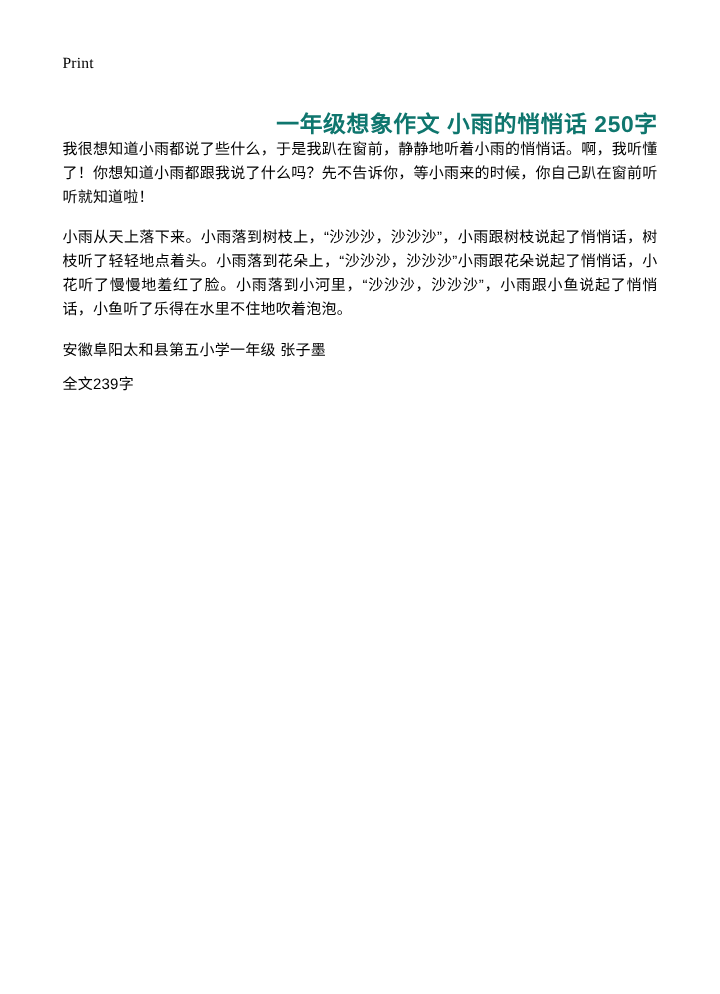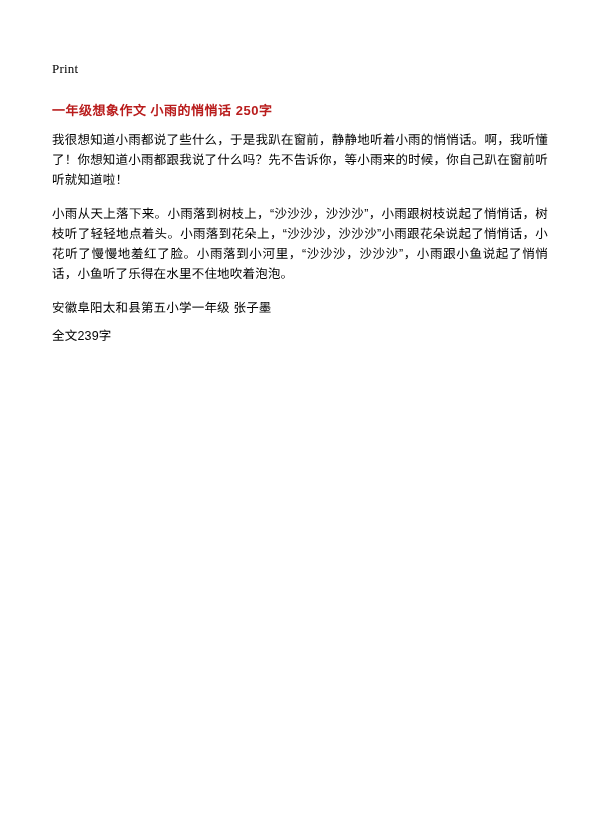--- a/index.html
+++ b/index.html
@@ -12,44 +12,44 @@
     width: 600px;
     height: 828px;
     font-family: "Liberation Sans", sans-serif;
     color: #000000;
     position: relative;
     overflow: hidden;
   }
   .page {
     position: absolute;
     left: 0;
-    top: 16px;
+    top: 0;
     width: 600px;
     height: 624px;
     background: #ffffff;
   }
   .print-label {
     position: absolute;
     left: 52px;
     top: 45px;
     font-family: "Liberation Serif", serif;
     font-size: 13px;
     color: #000;
     letter-spacing: 0.2px;
   }
   .doc-title {
     position: absolute;
     left: 52px;
     top: 75px;
     width: 496px;
-    text-align: left;
+    text-align: right;
     font-family: "Liberation Sans", sans-serif;
-    font-size: 13px;
+    font-size: 19px;
     font-weight: bold;
-    color: #b91c1c;
+    color: #0f766e;
     letter-spacing: 0.5px;
   }
   .body-area {
     position: absolute;
     left: 52px;
     top: 114px;
     width: 496px;
   }
   .para {
     font-size: 12.5px;

